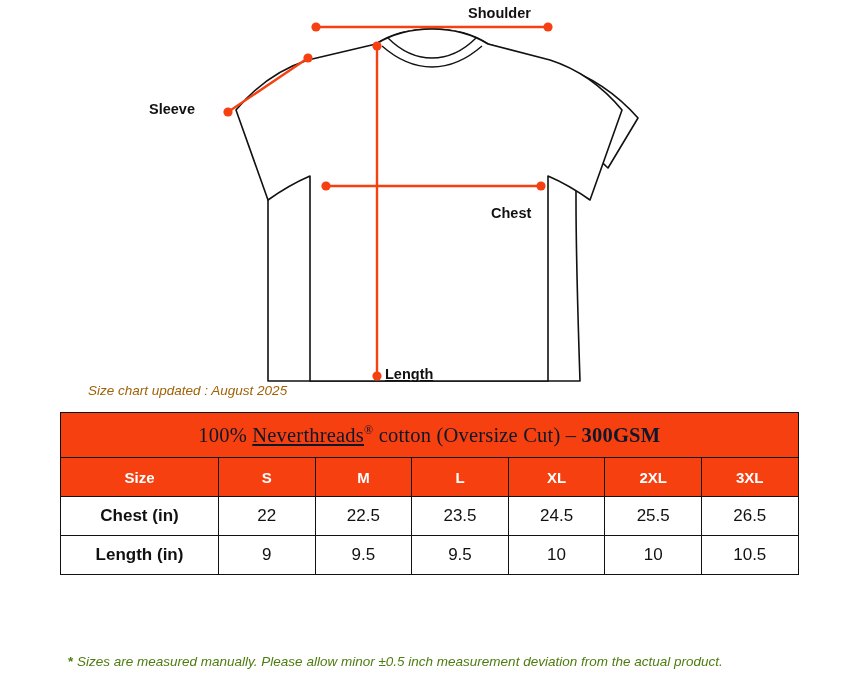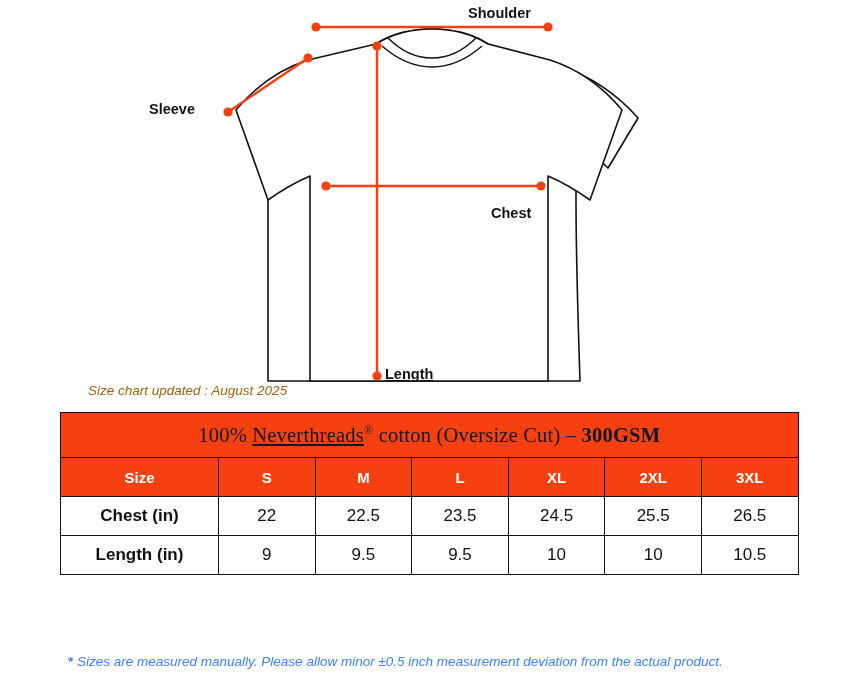--- a/index.html
+++ b/index.html
@@ -110,21 +110,21 @@
 
   
   #footnote {
     position: absolute;
     left: 68px;
     top: 652px;
     width: 660px;
     font-size: 13.5px;
     font-style: italic;
     line-height: 1.55;
-    color: #3b82f6;
+    color: #4d7c0f;
   }
   #footnote .star {
     font-style: normal;
     font-weight: bold;
   }
 </style>
 </head>
 <body>
 
 <div id="wrap">

